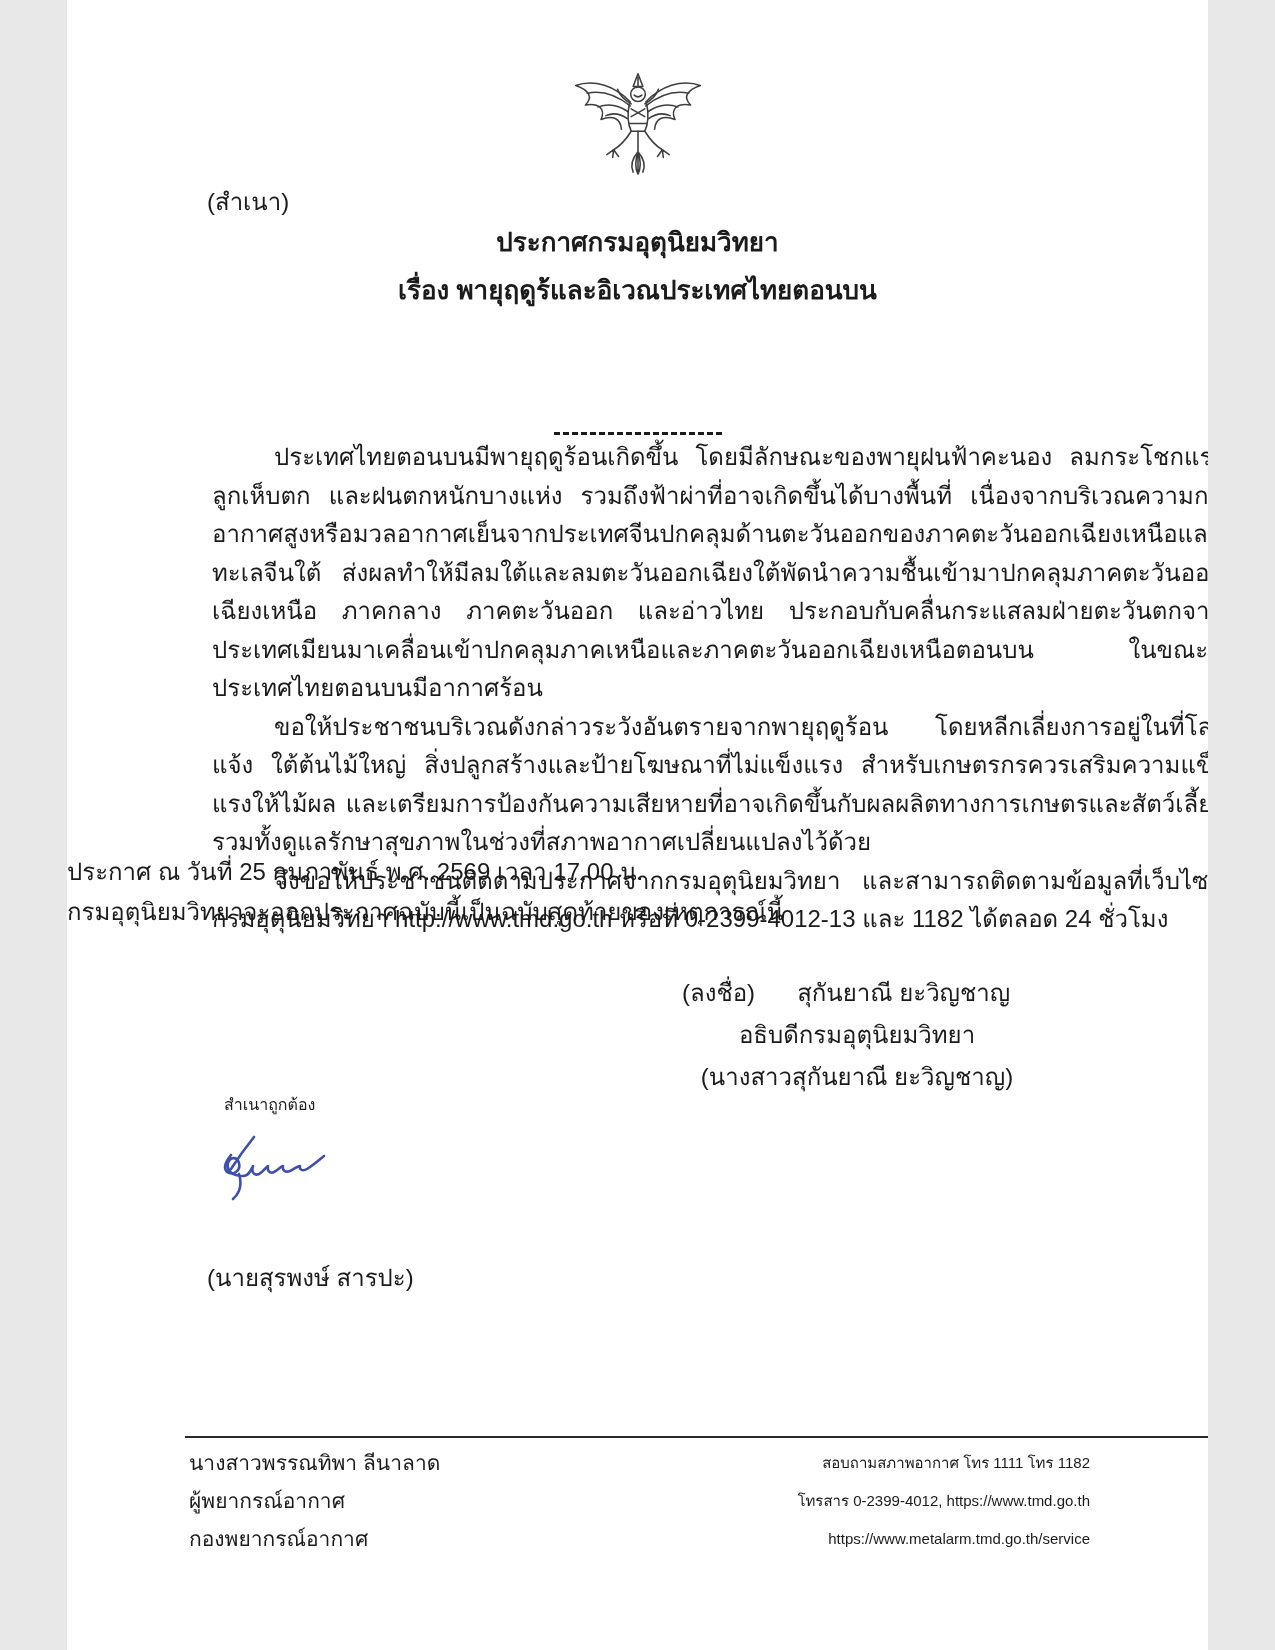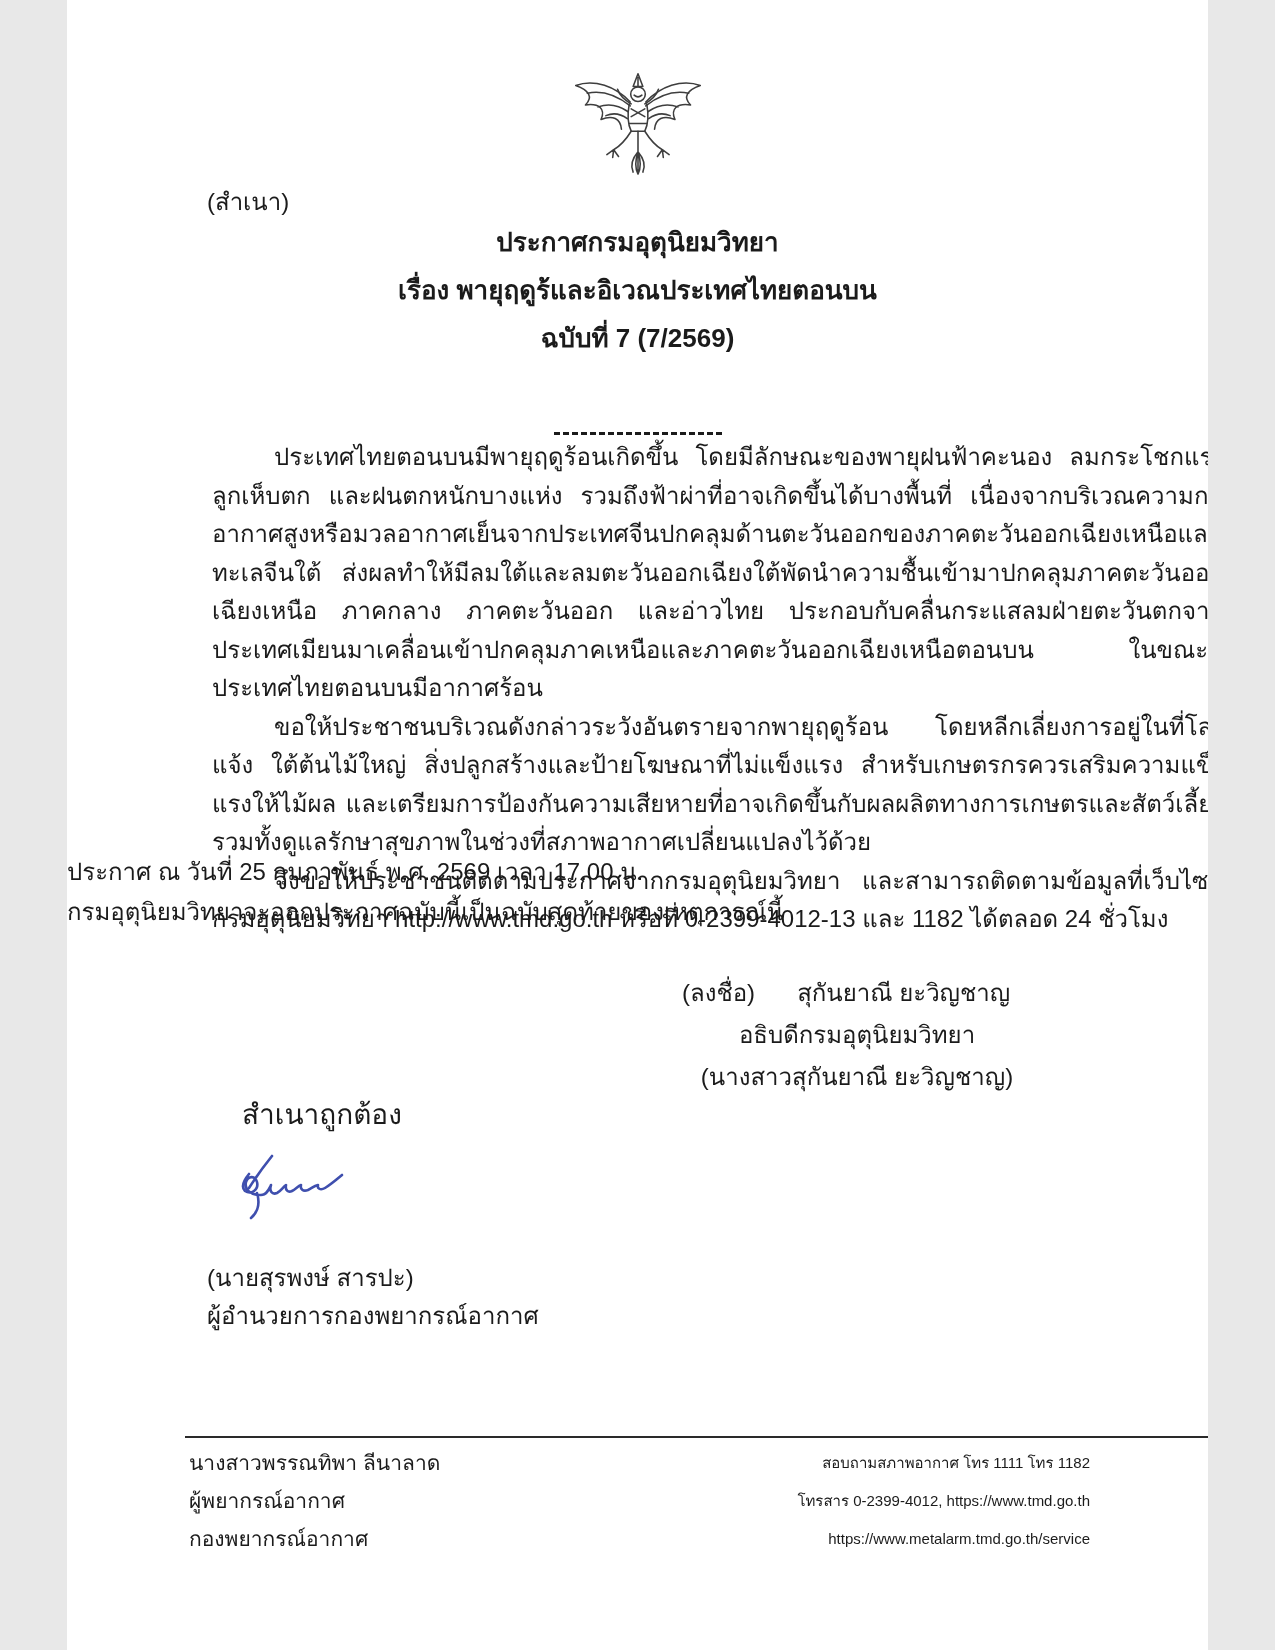--- a/index.html
+++ b/index.html
@@ -71,22 +71,22 @@
     width: 460px;
     font-size: 24px;
     line-height: 42px;
   }
   .sign-line1 { display: flex; padding-left: 55px; }
   .sign-gap { display: inline-block; width: 42px; }
   .sign-center { text-align: center; }
   .certify-block {
     position: absolute;
     top: 1092px;
-    left: 163px;
-    font-size: 28px;
+    left: 145px;
+    font-size: 16px;
   }
   .certify-label { margin-left: 12px; }
   .certify-sig { margin: 8px 0 0 2px; }
   .certifier-name { position: absolute; top: 1258px; left: 140px; font-size: 24px; }
   .certifier-pos  { position: absolute; top: 1296px; left: 140px; font-size: 24px; }
   .footer-rule {
     position: absolute;
     top: 1436px;
     left: 118px;
     width: 1040px;
@@ -137,21 +137,20 @@
         <path d="M75 62 L75 83 M75 83 C69 90 67 97 70 104 M75 83 C81 90 83 97 80 104 M75 83 L75 106 M75 83 C72 92 72 100 75 106 M75 83 C78 92 78 100 75 106"></path>
       </g>
     </svg>
   </div>
 
   <div class="copy-label">(สำเนา)</div>
 
   <div class="title-block">
     <div>ประกาศกรมอุตุนิยมวิทยา</div>
     <div>เรื่อง พายุฤดูร้และอิเวณประเทศไทยตอนบน</div>
-    <div>ฉบับที่ 7 (7/2569)</div>
   </div>
 
   <div class="divider"></div>
 
   <div class="body-block">
     <p>ประเทศไทยตอนบนมีพายุฤดูร้อนเกิดขึ้น โดยมีลักษณะของพายุฝนฟ้าคะนอง ลมกระโชกแรง ลูกเห็บตก และฝนตกหนักบางแห่ง รวมถึงฟ้าผ่าที่อาจเกิดขึ้นได้บางพื้นที่ เนื่องจากบริเวณความกดอากาศสูงหรือมวลอากาศเย็นจากประเทศจีนปกคลุมด้านตะวันออกของภาคตะวันออกเฉียงเหนือและทะเลจีนใต้ ส่งผลทำให้มีลมใต้และลมตะวันออกเฉียงใต้พัดนำความชื้นเข้ามาปกคลุมภาคตะวันออกเฉียงเหนือ ภาคกลาง ภาคตะวันออก และอ่าวไทย ประกอบกับคลื่นกระแสลมฝ่ายตะวันตกจากประเทศเมียนมาเคลื่อนเข้าปกคลุมภาคเหนือและภาคตะวันออกเฉียงเหนือตอนบน ในขณะที่ประเทศไทยตอนบนมีอากาศร้อน</p>
     <p>ขอให้ประชาชนบริเวณดังกล่าวระวังอันตรายจากพายุฤดูร้อน โดยหลีกเลี่ยงการอยู่ในที่โล่งแจ้ง ใต้ต้นไม้ใหญ่ สิ่งปลูกสร้างและป้ายโฆษณาที่ไม่แข็งแรง สำหรับเกษตรกรควรเสริมความแข็งแรงให้ไม้ผล และเตรียมการป้องกันความเสียหายที่อาจเกิดขึ้นกับผลผลิตทางการเกษตรและสัตว์เลี้ยง รวมทั้งดูแลรักษาสุขภาพในช่วงที่สภาพอากาศเปลี่ยนแปลงไว้ด้วย</p>
     <p>จึงขอให้ประชาชนติดตามประกาศจากกรมอุตุนิยมวิทยา และสามารถติดตามข้อมูลที่เว็บไซต์กรมอุตุนิยมวิทยา http://www.tmd.go.th หรือที่ 0-2399-4012-13 และ 1182 ได้ตลอด 24 ชั่วโมง</p>
   </div>
 
@@ -172,21 +171,20 @@
 
   <div class="certify-block">
     <div class="certify-label">สำเนาถูกต้อง</div>
     <div class="certify-sig">
       <svg width="118" height="78" viewBox="0 0 118 78" aria-hidden="true">
         <path d="M40 12 C32 22 24 33 17 44 M17 30 C12 36 9 43 13 47 C19 51 27 46 25 38 C23 31 16 32 14 38 C12 46 19 51 29 51 C35 51 37 45 39 41 C37 47 40 51 45 49 C49 47 51 43 54 41 C53 46 56 49 60 47 C64 45 66 42 69 41 C68 45 71 48 76 46 C80 44 82 42 86 41 C85 44 88 47 93 44 C98 41 104 36 110 31 M25 49 C28 59 26 68 19 74" fill="none" stroke="#3f4fae" stroke-width="2.6" stroke-linecap="round" stroke-linejoin="round"></path>
       </svg>
     </div>
   </div>
   <div class="certifier-name">(นายสุรพงษ์ สารปะ)</div>
-  <div class="certifier-pos">ผู้อำนวยการกองพยากรณ์อากาศ</div>
 
   <div class="footer-rule"></div>
   <div class="footer-left">
     <div>นางสาวพรรณทิพา ลีนาลาด</div>
     <div>ผู้พยากรณ์อากาศ</div>
     <div>กองพยากรณ์อากาศ</div>
   </div>
   <div class="footer-right">
     <div>สอบถามสภาพอากาศ โทร 1111 โทร 1182</div>
     <div>โทรสาร 0-2399-4012, https://www.tmd.go.th</div>

